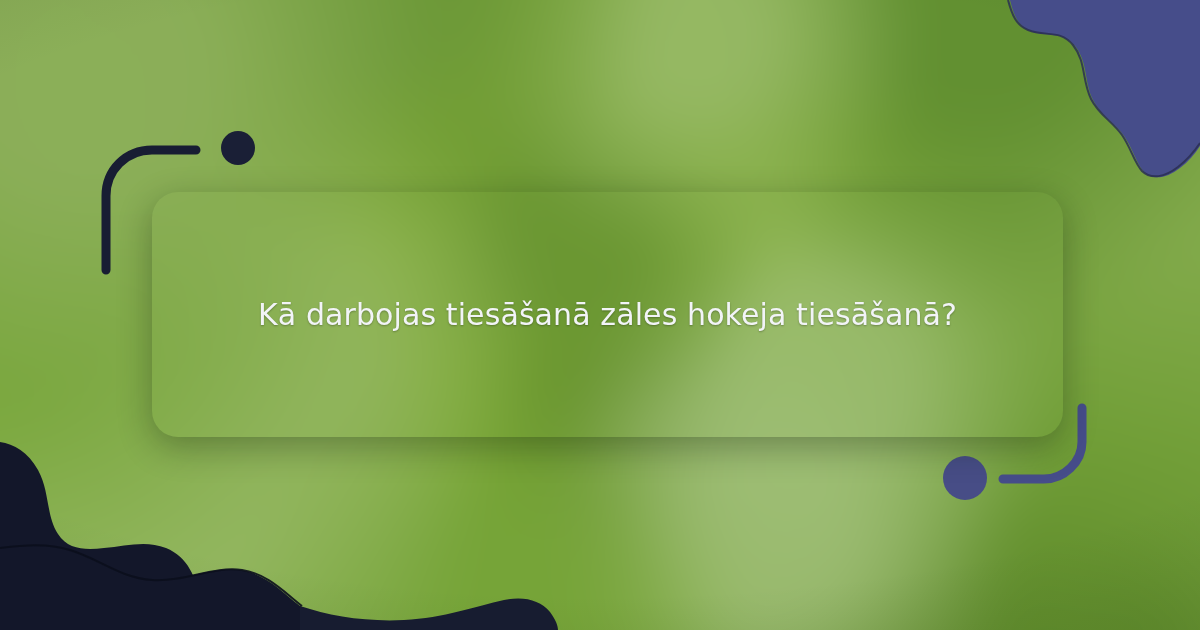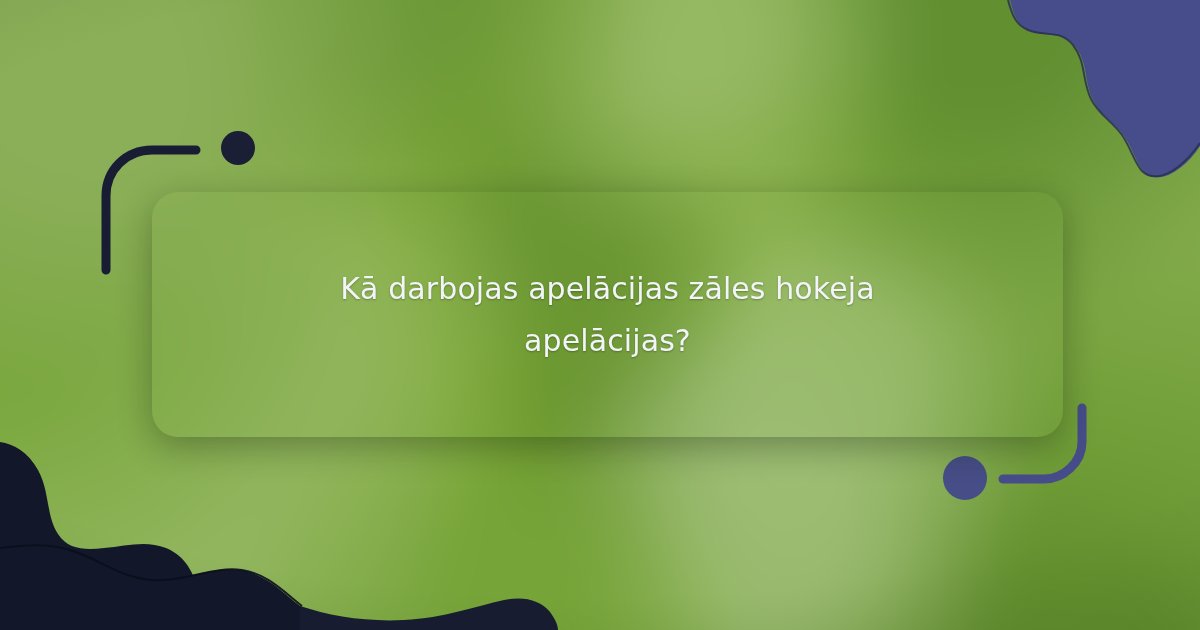--- a/index.html
+++ b/index.html
@@ -154,17 +154,17 @@
     <g>
       <path d="M1082,408 L1082,442
                C1082,462 1064,479 1044,479
                L1003,479" fill="none" stroke="#464d8a" stroke-width="9" stroke-linecap="round" stroke-linejoin="round"></path>
       <circle cx="965" cy="478" r="22" fill="#474d86"></circle>
     </g>
   </svg>
 
   <div class="card">
     <div class="card-inner">
-      <h1 class="card-title">Kā darbojas apelācijas zāles hokeja apelācijas?</h1>
+      <h1 class="card-title">Kā darbojas tiesāšanā zāles hokeja tiesāšanā?</h1>
     </div>
   </div>
 
 </div>
 
 </body></html>

